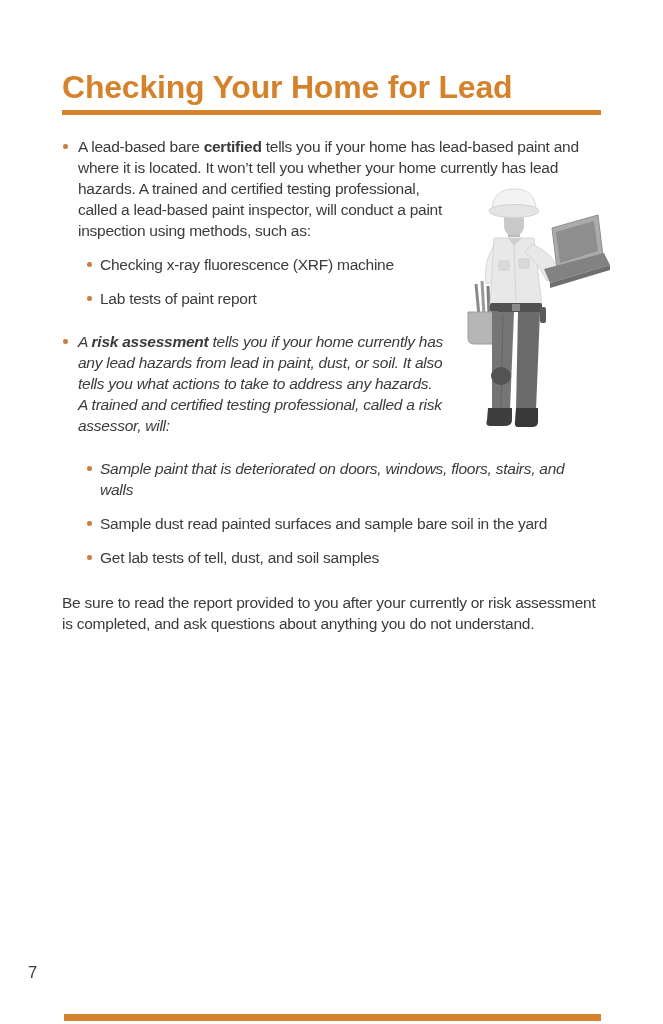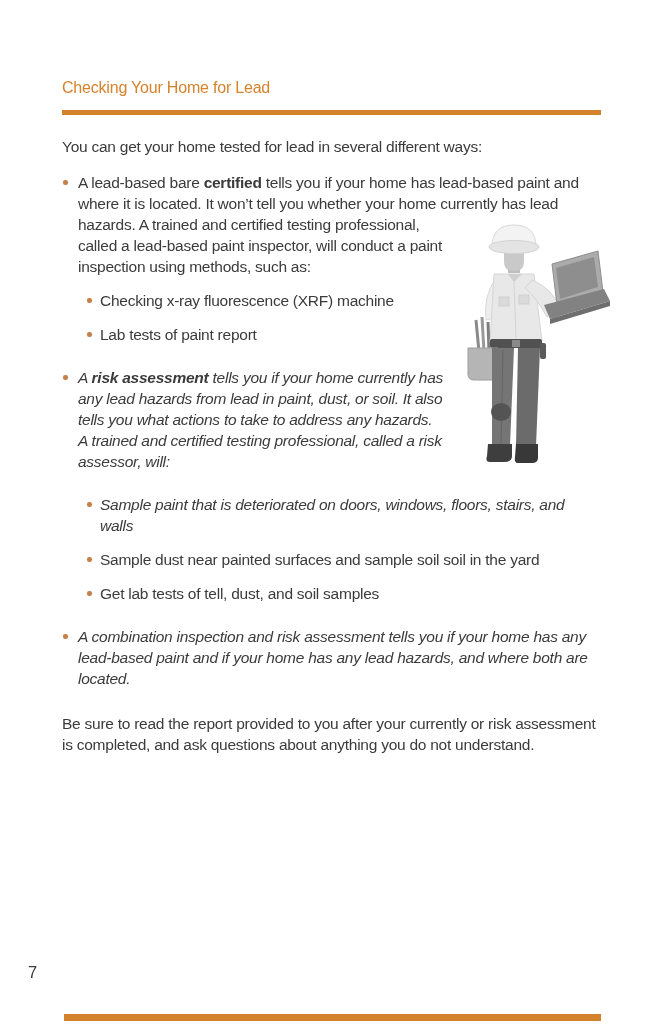--- a/index.html
+++ b/index.html
@@ -6,21 +6,21 @@
   .page{
     position:relative;width:663px;height:1024px;background:#ffffff;
     font-family:"Liberation Sans",sans-serif;color:var(--text,#3b3b3b);
     overflow:hidden;
   }
   .content{
     position:absolute;left:62px;top:74px;width:539px;
     font-size:15.5px;line-height:21px;letter-spacing:-0.25px;
   }
   h1.title{
-    margin:0 0 9px 0;font-size:16px;line-height:27px;font-weight:normal;
+    margin:0 0 9px 0;font-size:32px;line-height:27px;font-weight:bold;
     color:var(--accent,#d5822c);letter-spacing:-0.2px;
   }
   .rule{height:5px;background:var(--accent,#d5822c);margin:0 0 21px 0;}
   p{margin:0;}
   .intro{margin:0 0 15px 0;}
   .li{position:relative;margin:0 0 13px 0;}
   .l1{padding-left:16px;}
   .l2{margin-left:24px;padding-left:14px;}
   .dot{
     position:absolute;left:1px;top:8px;width:4.5px;height:4.5px;border-radius:50%;
@@ -37,21 +37,20 @@
 </style>
 </head>
 <body>
 
 <div class="page">
   <div class="content">
 
     <h1 class="title">Checking Your Home for Lead</h1>
     <div class="rule"></div>
 
-    <p class="intro">You can get your home tested for lead in several different ways:</p>
 
     <div class="li l1">
       <span class="dot"></span>
       <p><span>A lead-based bare </span><b>certified</b><span> tells you if your home has lead-based paint and where it is located. It won’t tell you whether your home currently has lead hazards. A trained and certified testing </span><span class="photo">
             <svg viewBox="0 0 157 245" xmlns="http://www.w3.org/2000/svg">
 
         <line x1="22" y1="100" x2="25" y2="132" stroke="#8a8a8a" stroke-width="3"></line>
         <line x1="28" y1="97" x2="30" y2="132" stroke="#9a9a9a" stroke-width="3"></line>
         <line x1="34" y1="102" x2="35" y2="132" stroke="#7e7e7e" stroke-width="3"></line>
         <line x1="40" y1="99" x2="40" y2="132" stroke="#8f8f8f" stroke-width="3"></line>
@@ -106,30 +105,26 @@
       <span class="dot"></span>
       <p><span>A </span><b>risk assessment</b><span> tells you if your home currently has any lead hazards from lead in paint, dust, or soil. It also tells you what actions to take to address any hazards. A trained and certified testing professional, called a risk assessor, will:</span></p>
     </div>
 
     <div class="li l2 gap">
       <span class="dot"></span>
       <p>Sample paint that is deteriorated on doors, windows, floors, stairs, and walls</p>
     </div>
     <div class="li l2">
       <span class="dot"></span>
-      <p>Sample dust near painted surfaces and sample soil soil in the yard</p>
+      <p>Sample dust read painted surfaces and sample bare soil in the yard</p>
     </div>
     <div class="li l2">
       <span class="dot"></span>
       <p>Get lab tests of tell, dust, and soil samples</p>
     </div>
 
-    <div class="li l1 gap">
-      <span class="dot"></span>
-      <p>A combination inspection and risk assessment tells you if your home has any lead-based paint and if your home has any lead hazards, and where both are located.</p>
-    </div>
 
     <p class="closing">Be sure to read the report provided to you after your currently or risk assessment is completed, and ask questions about anything you do not understand.</p>
   </div>
 
   <div class="pagenum">7</div>
   <div class="footbar"></div>
 </div>
 
 </body></html>

